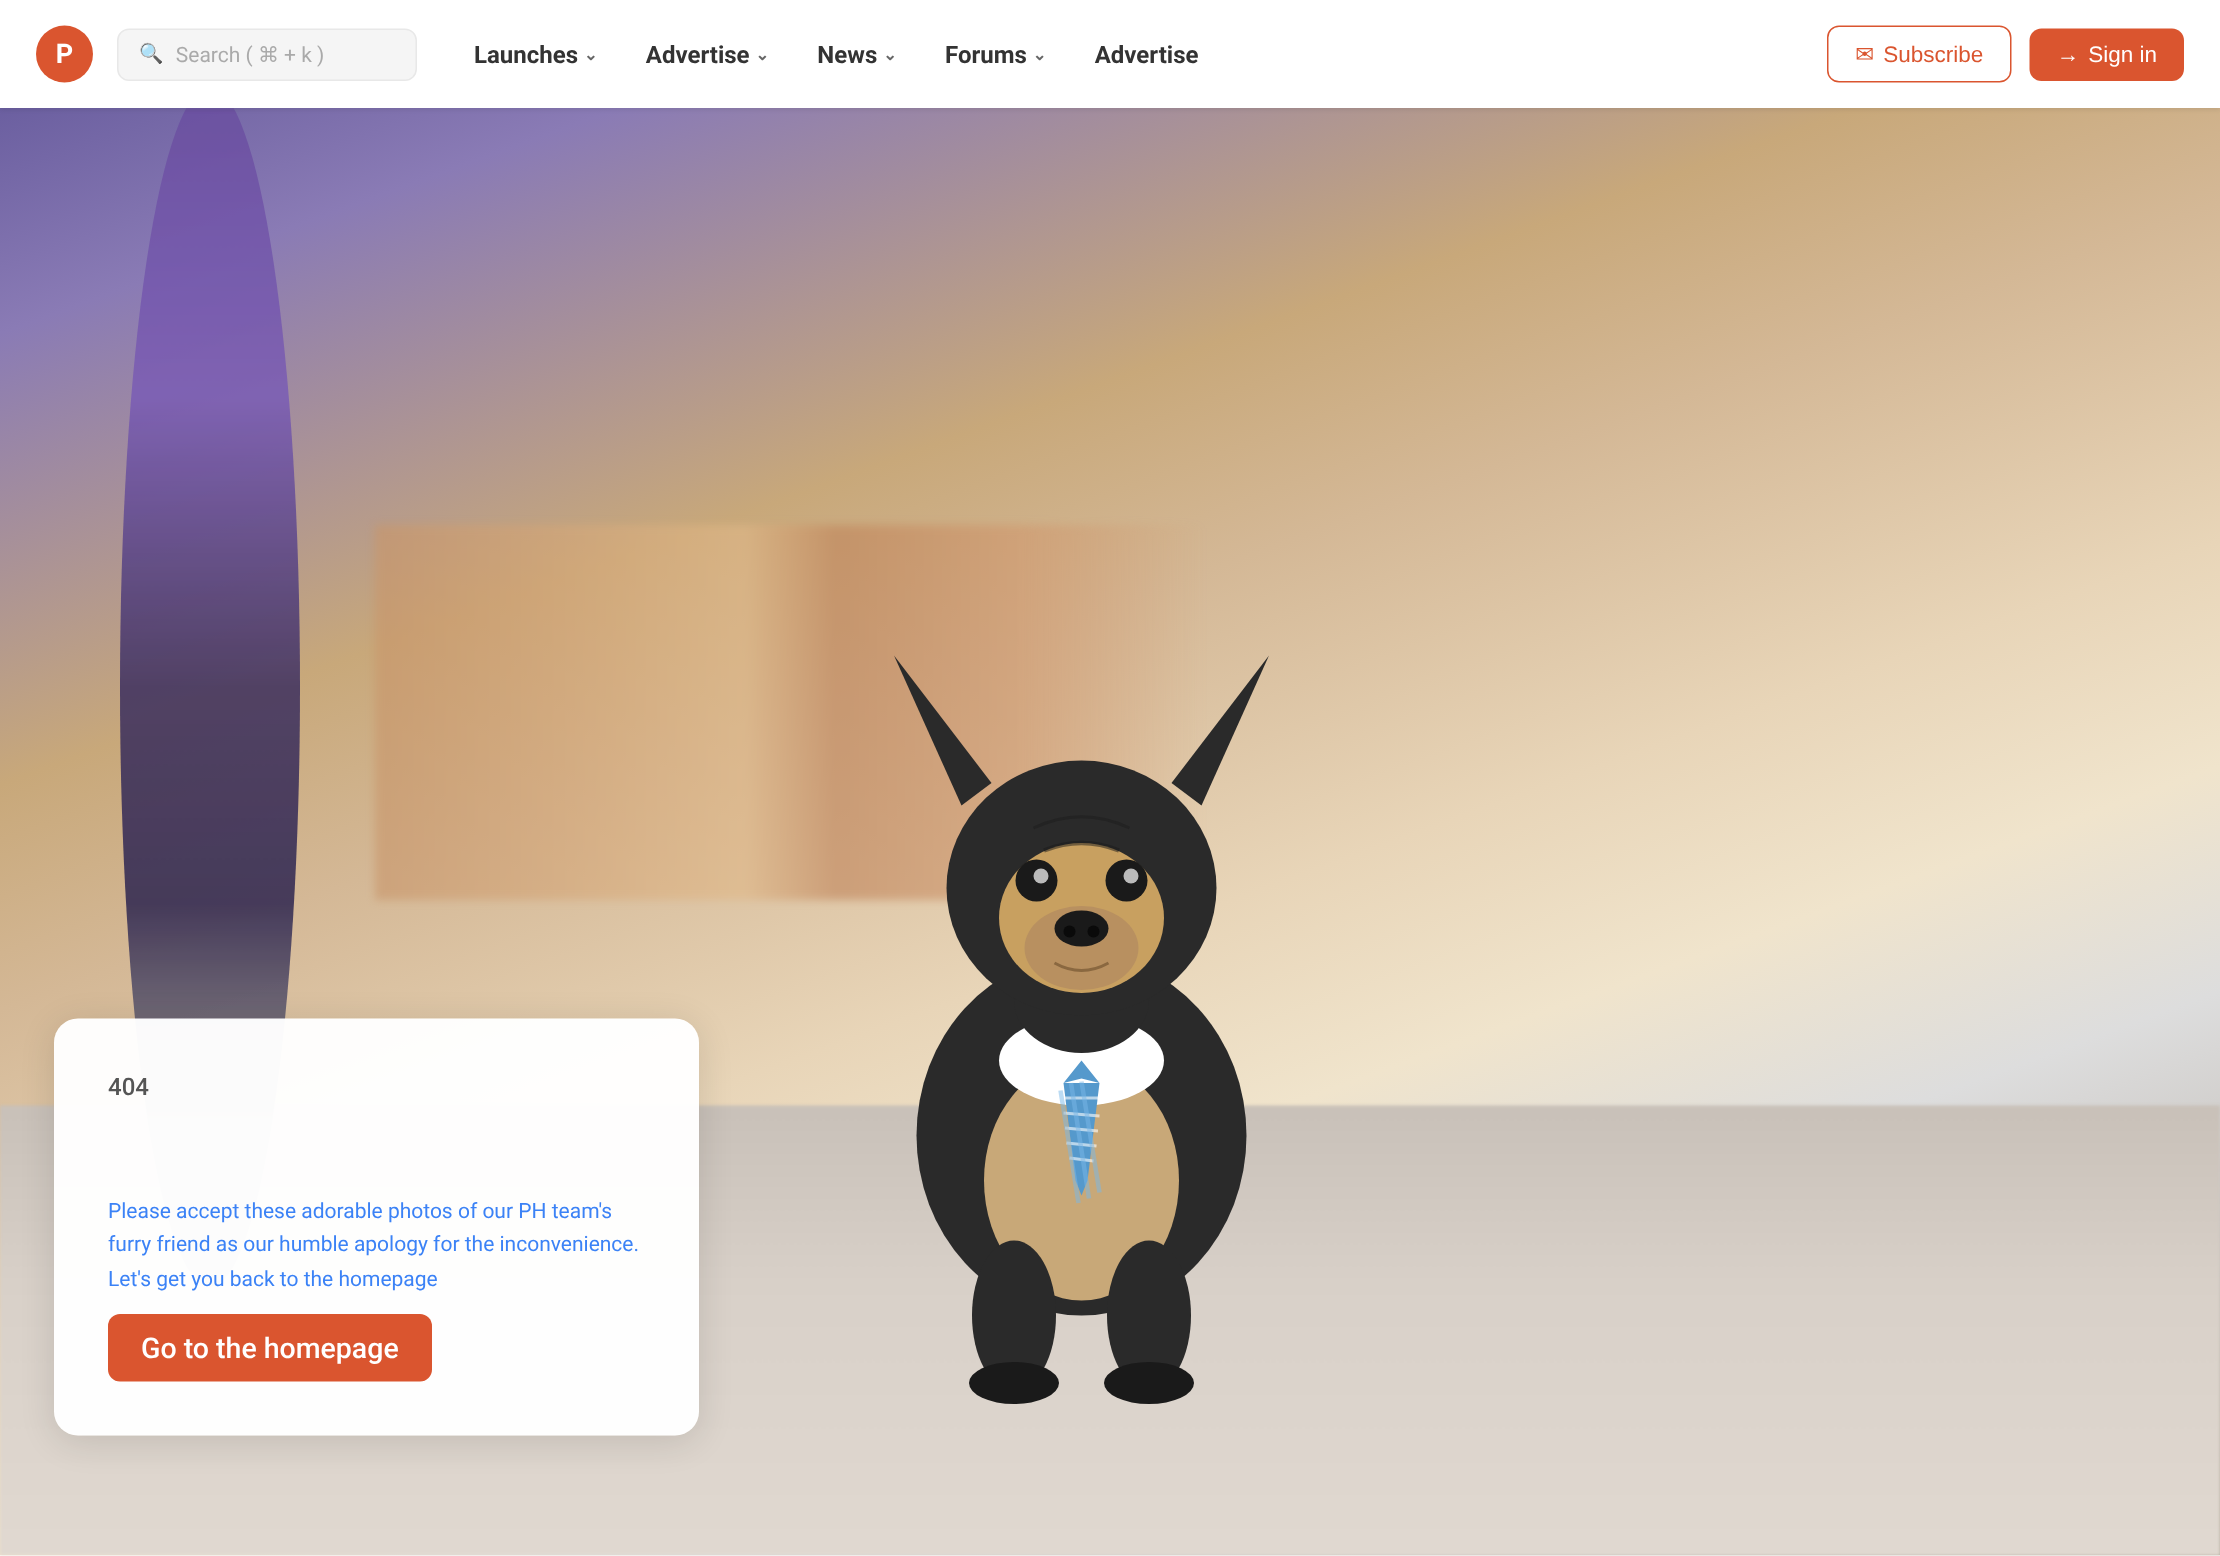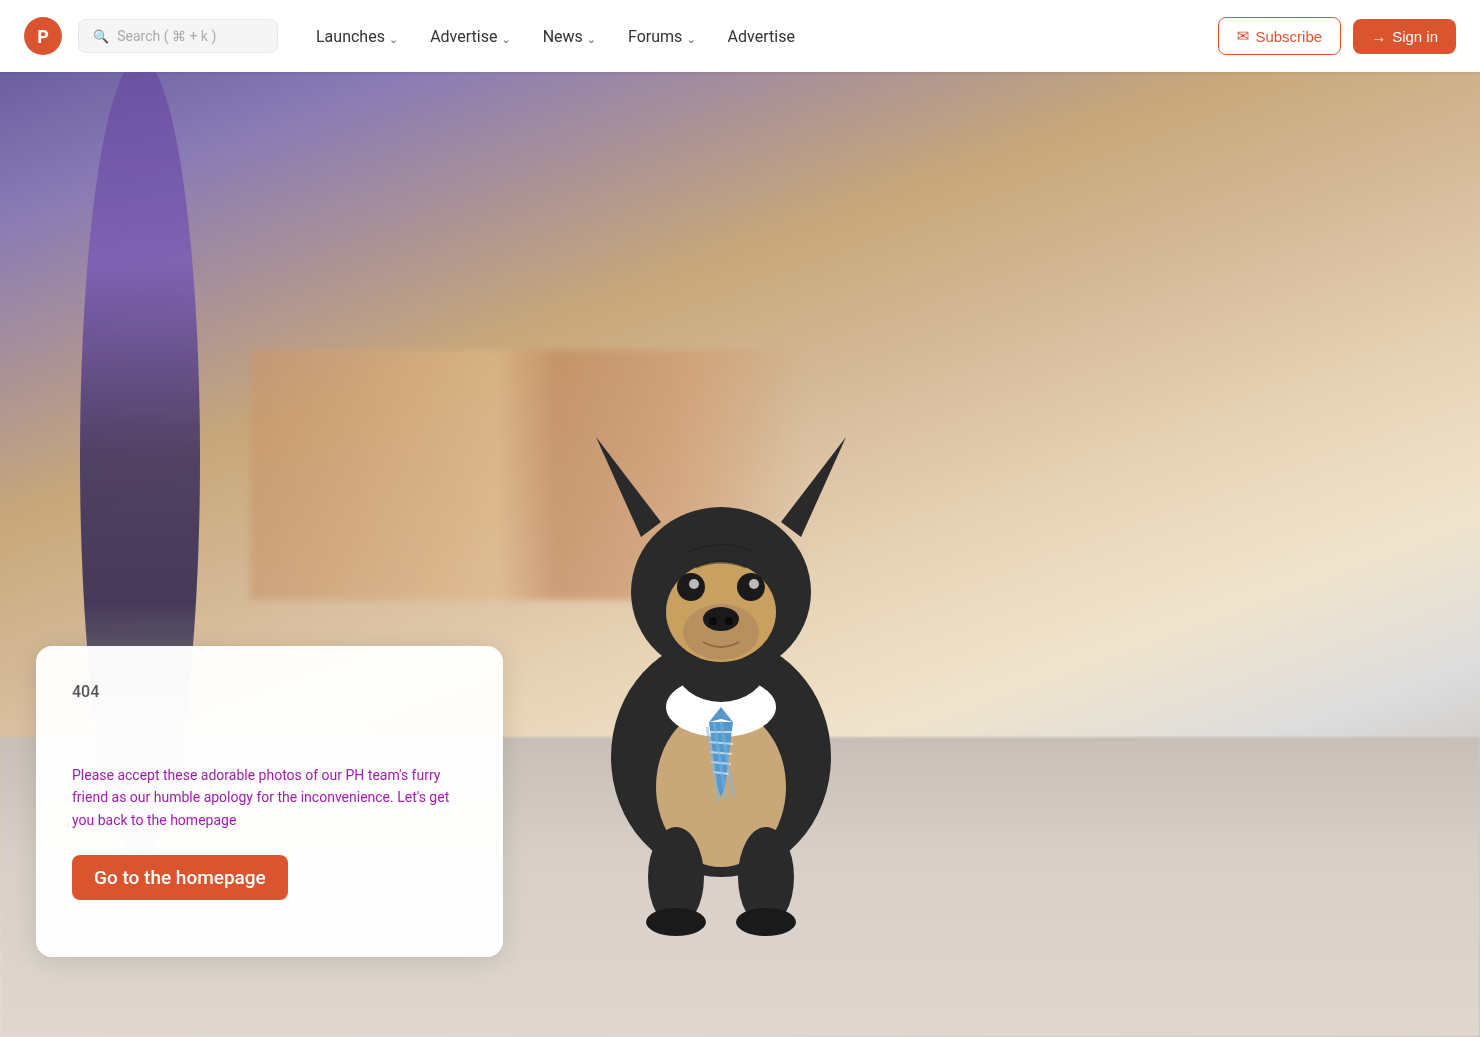--- a/index.html
+++ b/index.html
@@ -69,26 +69,26 @@
     .nav-links {
       display: flex;
       align-items: center;
       gap: 4px;
       margin-left: 16px;
       flex: 1;
     }
 
     .nav-item {
       display: flex;
-      align-items: flex-end;
+      align-items: center;
       gap: 4px;
       padding: 8px 14px;
       border-radius: 8px;
       font-size: 16px;
-      font-weight: 400;
+      font-weight: 700;
       color: #333;
       cursor: pointer;
       text-decoration: none;
     }
 
     .chevron {
       font-size: 11px;
       color: #666;
     }
 
@@ -212,24 +212,24 @@
     .dog-svg-wrap {
       width: 100%;
       height: 100%;
     }
 
     
     .error-card {
       position: absolute;
       bottom: 80px;
       left: 36px;
-      width: 467px;
+      width: 430px;
       background: rgba(255,255,255,0.97);
       border-radius: 16px;
-      padding: 36px 36px 57px 36px;
+      padding: 36px 36px 36px 36px;
       z-index: 50;
       box-shadow: 0 4px 24px rgba(0,0,0,0.12);
     }
 
     .error-code {
       font-size: 16px;
       color: #555;
       font-weight: 500;
       margin-bottom: 8px;
     }
@@ -237,23 +237,23 @@
     .error-title {
       font-size: 32px;
       font-weight: 700;
       color: #1a1a1a;
       line-height: 1.2;
       margin-bottom: 16px;
     }
 
     .error-desc {
       font-size: 14px;
-      color: #a21caf;
+      color: #3b82f6;
       line-height: 1.6;
-      margin-bottom: 24px;
+      margin-bottom: 12px;
     }
 
     .homepage-btn {
       display: inline-flex;
       align-items: center;
       padding: 11px 22px;
       background: #da552f;
       color: #fff;
       border-radius: 8px;
       font-size: 19px;

